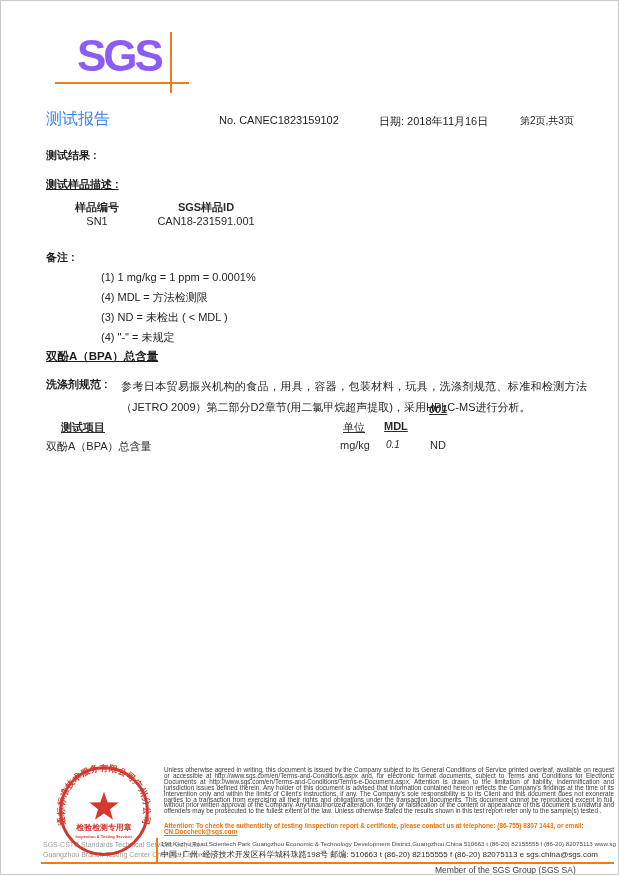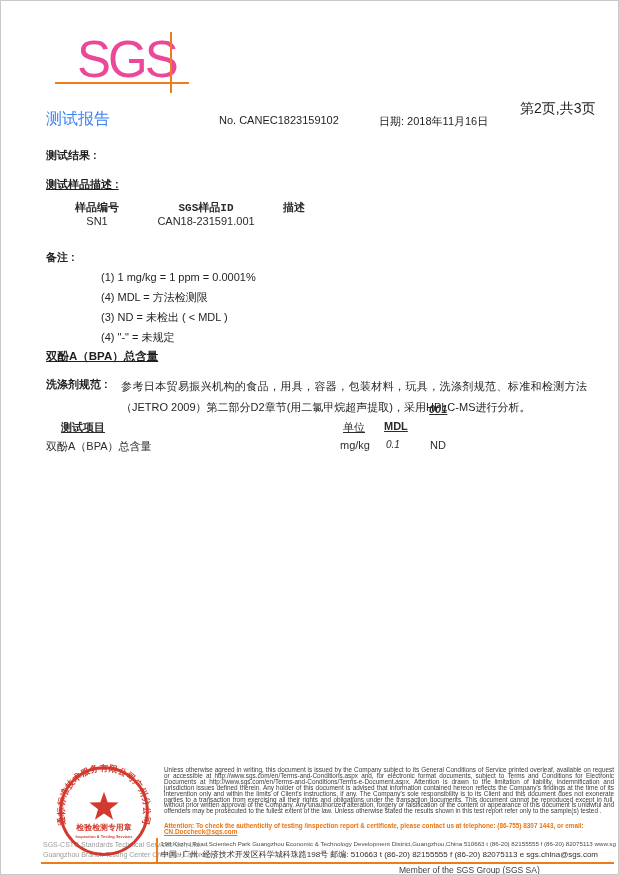--- a/index.html
+++ b/index.html
@@ -14,48 +14,48 @@
     height: 875px;
     background: #ffffff;
     border: 1px solid #c9c9c9;
     overflow: hidden;
   }
   .abs { position: absolute; }
 
   
   .sgs-logo-text {
     left: 76px; top: 33px;
-    font-size: 51px;
-    font-weight: 400;
+    font-size: 44px;
+    font-weight: 700;
     letter-spacing: -3px;
-    color: #ec4899;
+    color: #8b5cf6;
     line-height: 1;
   }
   .logo-hline { left: 54px; top: 81px; width: 134px; height: 2px; background: #ee7c1b; }
   .logo-vline { left: 169px; top: 31px; width: 2px; height: 61px; background: #ee7c1b; }
 
   
   .report-title { left: 45px; top: 108px; font-size: 16px; font-weight: 400; color: #3b82f6; text-align: center; }
   .report-no    { left: 218px; top: 113px; font-size: 11px; color: #1f1f1f; }
   .report-date  { left: 378px; top: 113px; font-size: 11px; color: #1f1f1f; }
-  .report-page  { left: 519px; top: 99px; font-size: 14px; color: #1f1f1f; }
+  .report-page  { left: 519px; top: 113px; font-size: 10px; color: #1f1f1f; }
 
   .sec-label { font-size: 11px; font-weight: 700; color: #1f1f1f; }
   .underlined { text-decoration: underline; }
 
   .test-results-label { left: 45px; top: 147px; }
   .sample-desc-label  { left: 45px; top: 176px; }
 
   
   .sample-table { left: 60px; top: 199px; font-size: 11px; }
   .sample-table .trow { display: flex; }
   .sample-table .c1 { width: 72px;  text-align: center; }
   .sample-table .c2 { width: 130px; text-align: center; margin-left: 8px; }
   .sample-table .c3 { width: 180px; text-align: left;   margin-left: 12px; }
-  .sample-table .th { font-weight: 700; font-family: Liberation Mono, monospace; }
+  .sample-table .th { font-weight: 700; }
   .sample-table .trow + .trow { }
 
   .notes-label { left: 45px; top: 249px; }
   .notes-list { left: 100px; top: 266px; font-size: 11px; line-height: 20px; color: #1f1f1f; }
 
   
   .bpa-title { left: 45px; top: 348px; font-size: 11.5px; font-weight: 700; text-decoration: underline; color:#1f1f1f; }
   .method-label { left: 45px; top: 376px; }
   .method-text { left: 120px; top: 375px; width: 466px; font-size: 11px; line-height: 21px; color: #1f1f1f; text-align: justify; }
 
@@ -82,21 +82,21 @@
   }
   .attention .email { text-decoration: underline; cursor: pointer; }
 
   .company1 { left: 42px; top: 840px; font-size: 7px; color: #9b9b9b; white-space: nowrap; }
   .company2 { left: 42px; top: 850px; font-size: 7px; color: #9b9b9b; white-space: nowrap; }
 
   .addr-divider { left: 155px; top: 837px; width: 2px; height: 25px; background: #ee7c1b; }
   .addr-en { left: 160px; top: 839px; width: 455px; font-size: 6.2px; color: #4a4a4a; white-space: nowrap; overflow: hidden; }
   .addr-cn { left: 160px; top: 848px; width: 455px; font-size: 8px; color: #2e2e2e; white-space: nowrap; overflow: hidden; }
   .footer-hline { left: 40px; top: 861px; width: 573px; height: 2px; background: #ee7c1b; }
-  .member { left: 382px; top: 864px; font-size: 8.5px; color: #3c3c3c; padding-left: 16px; }
+  .member { left: 418px; top: 864px; font-size: 8.5px; color: #3c3c3c; padding-left: 16px; }
 
   .stamp { left: 50px; top: 760px; width: 106px; height: 106px; opacity: 0.92; }
 </style>
 </head>
 <body>
 
 <div class="page">
 
   <div class="abs sgs-logo-text">SGS</div>
   <div class="abs logo-hline"></div>
@@ -107,21 +107,20 @@
   <div class="abs report-date">日期: 2018年11月16日</div>
   <div class="abs report-page">第2页,共3页</div>
 
   <div class="abs sec-label test-results-label">测试结果 :</div>
   <div class="abs sec-label underlined sample-desc-label">测试样品描述 :</div>
 
   <div class="abs sample-table">
     <div class="trow">
       <span class="c1 th">样品编号</span>
       <span class="c2 th">SGS样品ID</span>
-      <span class="c3 th">描述</span>
     </div>
     <div class="trow">
       <span class="c1">SN1</span>
       <span class="c2">CAN18-231591.001</span>
     </div>
   </div>
 
   <div class="abs sec-label notes-label">备注 :</div>
   <div class="abs notes-list">
     <div>(1) 1 mg/kg = 1 ppm = 0.0001%</div>

